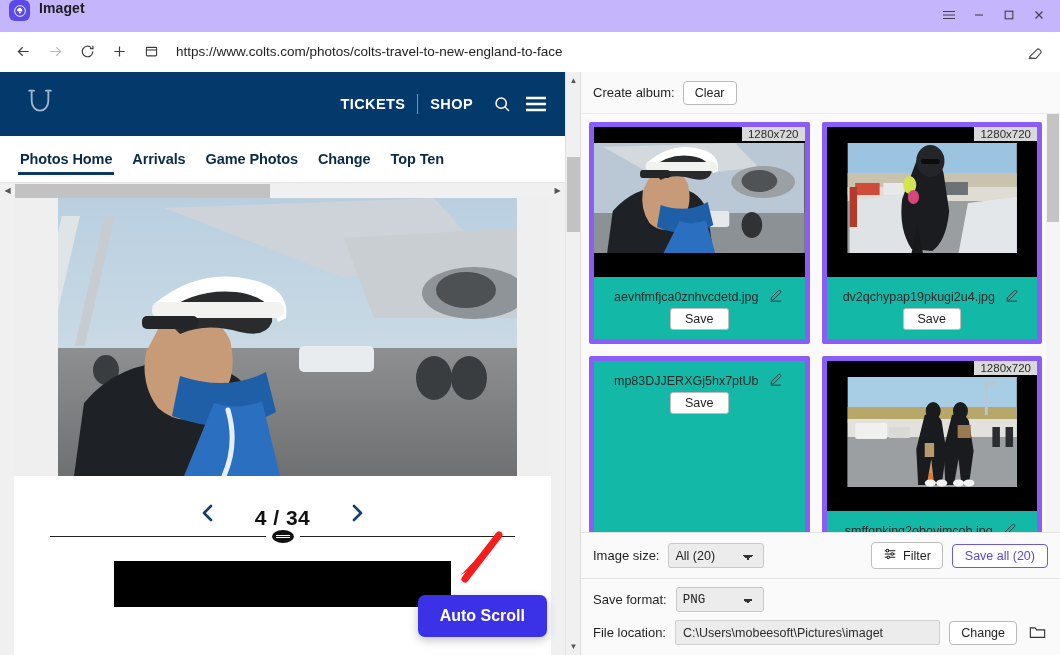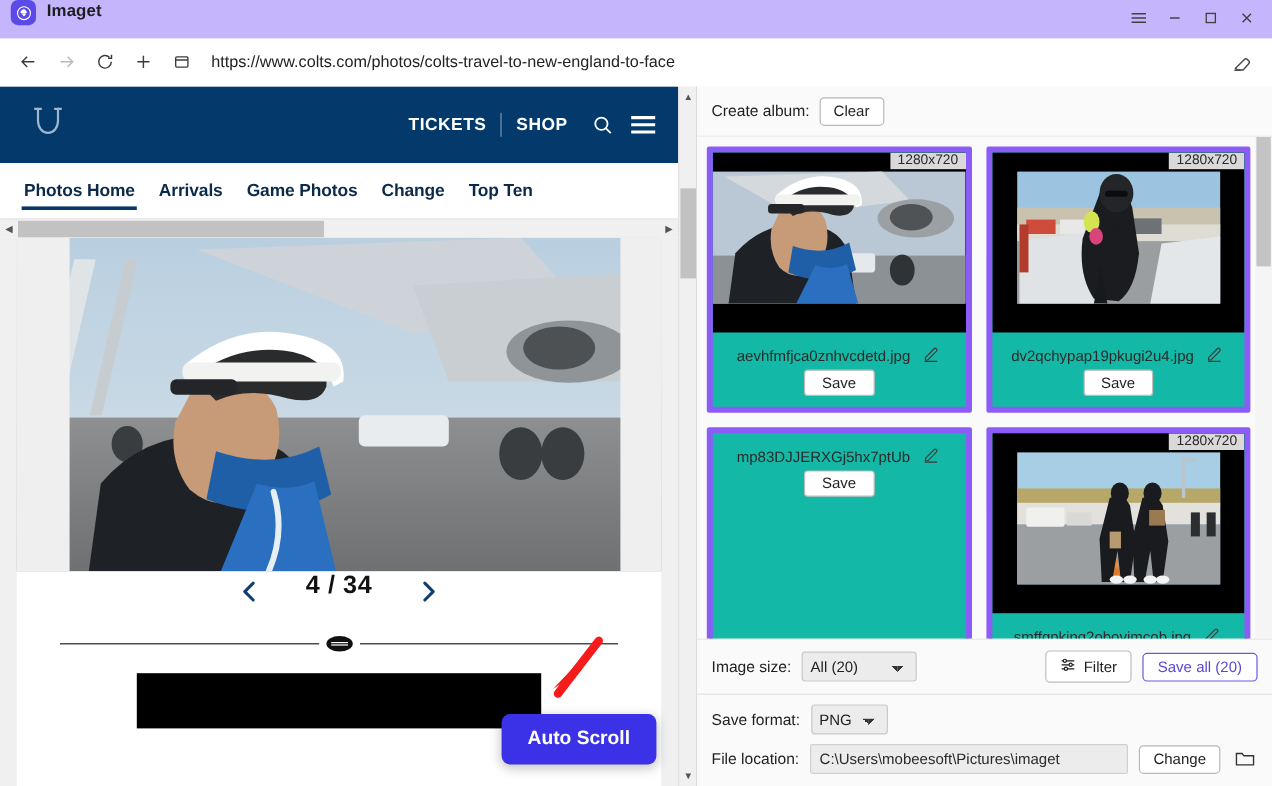--- a/index.html
+++ b/index.html
@@ -87,21 +87,21 @@
   .hsb-thumb { position: absolute; left: 0; top: 1px; height: 14px; width: 255px; background: #c2c2c2; }
 
   .photo-area { flex: 1 1 auto; background: #f0f0f0; position: relative; min-height: 0; overflow: hidden; }
   .photo-card { background: #fff; margin: 0 14px; height: 100%; }
   .hero-img {
     height: 278px; width: 100%; position: relative; overflow: hidden;
     background: linear-gradient(180deg,#cfd7dd 0%, #b9c3ca 40%, #8d9399 100%);
   }
   .hero-pad { position: absolute; left: 0; top: 0; bottom: 0; width: 44px; background: #efefef; }
   .hero-pad.r { left: auto; right: 0; width: 34px; }
-  .counter-row { height: 54px; display: flex; align-items: flex-start; justify-content: center; gap: 30px; }
+  .counter-row { height: 54px; display: flex; align-items: flex-end; justify-content: center; gap: 30px; }
   .chev { width: 34px; height: 34px; display: flex; align-items: center; justify-content: center; color: #123f72; }
   .counter-txt { font-size: 21px; font-weight: bold; color: #111; letter-spacing: .5px; }
   .divider-row { display: flex; align-items: center; justify-content: center; gap: 0; padding: 0 36px 0 36px; }
   .dline { flex: 1 1 auto; height: 1px; background: #222; }
   .dball { width: 22px; height: 13px; margin: 0 6px; border-radius: 50%; background: #111; position: relative; }
   .dball::before, .dball::after { content:""; position: absolute; left: 4px; right: 4px; height: 1px; background: #fff; }
   .dball::before { top: 5px; } .dball::after { top: 7px; }
   .next-thumb { height: 46px; margin: 18px 100px 0 100px; background: #000; }
 
   .arrow-ann { position: absolute; right: 58px; bottom: 60px; pointer-events: none; z-index: 8; }
@@ -162,21 +162,21 @@
   .ctrl-lbl { font-size: 13px; color: #1f1f1f; white-space: nowrap; }
   .sel {
     height: 25px; border: 1px solid #c9c9c9; background: #ececec; border-radius: 3px;
     font-size: 12.5px; color: #222; padding: 0 6px; font-family: "Liberation Sans", sans-serif;
     -webkit-appearance: none; appearance: none;
     background-image: linear-gradient(45deg, transparent 50%, #333 50%), linear-gradient(135deg, #333 50%, transparent 50%);
     background-position: calc(100% - 15px) 11px, calc(100% - 10px) 11px;
     background-size: 5px 5px, 5px 5px; background-repeat: no-repeat; padding-right: 26px;
   }
   .sel.wide { width: 96px; }
-  .sel.narrow { width: 64px; }
+  .sel.narrow { width: 88px; font-family: Liberation Mono, monospace; }
   .btn-filter {
     display: flex; align-items: center; gap: 6px; border: 1px solid #bdbdbd; background: #fff;
     border-radius: 4px; padding: 4px 11px; font-size: 12.5px; color: #1f1f1f; margin-left: auto;
     font-family: "Liberation Sans", sans-serif;
   }
   .btn-saveall {
     border: 1px solid #6a5ae0; background: #fff; color: #5a49d6; border-radius: 4px;
     padding: 4px 12px; font-size: 12.5px; font-family: "Liberation Sans", sans-serif; white-space: nowrap;
   }
   .foot { flex: 0 0 auto; border-top: 1px solid #e3e3e3; padding: 8px 12px 10px 12px; background: #fafafa; }

